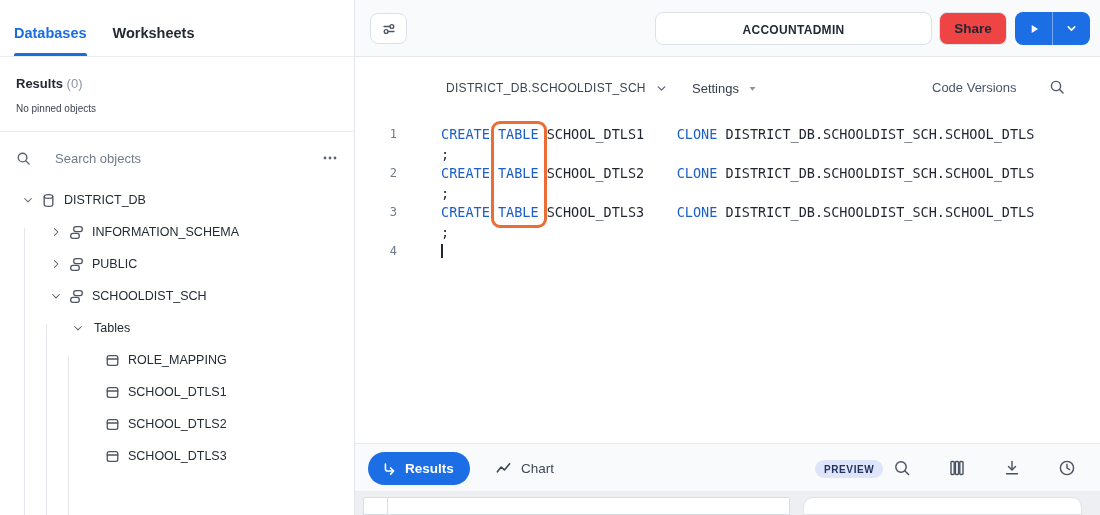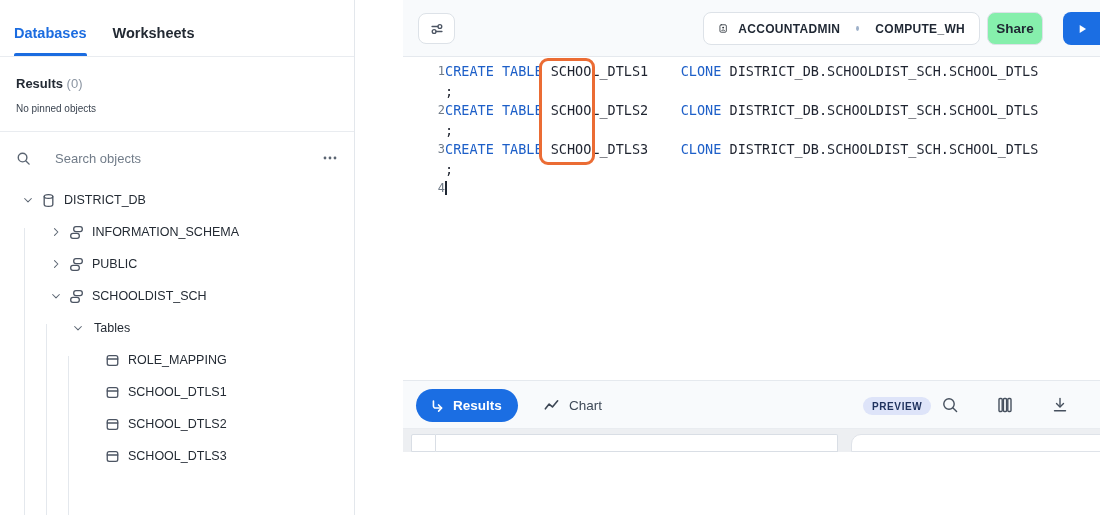--- a/index.html
+++ b/index.html
@@ -1,18 +1,18 @@
 <!DOCTYPE html>
 <html><head>
 <meta charset="utf-8">
 <style>
   * { margin:0; padding:0; box-sizing:border-box; }
   html,body { width:1100px; height:515px; overflow:hidden; }
   body { font-family:"Liberation Sans", sans-serif; background:#fff; color:#1f2733; }
-  .screen { position:relative; width:1100px; height:515px; display:flex;gap:48px; }
+  .screen { position:relative; width:1100px; height:515px; display:flex; }
 
   
   .sidebar { position:relative; width:355px; height:515px; background:#fff; border-right:1px solid #e3e7ec; flex:none; }
   .side-tabs { display:flex; gap:26px; padding:0 14px; height:57px; align-items:flex-end; border-bottom:1px solid #e9ecf0; }
   .side-tab { position:relative; padding-bottom:15px; font-size:14.5px; font-weight:700; color:#232a33; cursor:pointer; }
   .side-tab.active { color:#1b6ce0; }
   .side-tab.active::after { content:""; position:absolute; left:0; right:0; bottom:0; height:3px; background:#1b6ce0; border-radius:2px 2px 0 0; }
   .pinned-row { padding:19px 16px 0 16px; font-size:13px; }
   .pinned-label { font-weight:700; color:#222933; }
   .pinned-count { color:#8b95a2; font-weight:400; }
@@ -28,42 +28,42 @@
   .tree-row .chev { width:16px; height:16px; display:flex; align-items:center; justify-content:center; flex:none; color:#5c6673; }
   .tree-row .ticon { width:16px; height:16px; margin-left:4px; display:flex; align-items:center; justify-content:center; flex:none; color:#4c5563; }
   .tree-row .tlabel { margin-left:8px; white-space:nowrap; }
   .guide { position:absolute; width:1px; background:#e4e8ed; bottom:0; }
 
   
   .main { position:relative; flex:1; height:515px; }
 
   .topbar { position:relative; height:57px; background:#f8fafc; border-bottom:1px solid #e5e9ee; }
   .sliders-btn { position:absolute; left:15px; top:13px; width:37px; height:31px; background:#fff; border:1px solid #dde2e8; border-radius:8px; display:flex; align-items:center; justify-content:center; color:#4c5563; cursor:pointer; }
-  .ctx-pill { position:absolute; left:300px; top:12px; height:33px; width:277px; background:#fff; border:1px solid #dde2e8; border-radius:8px; display:flex; align-items:center; padding:0 14px; gap:10px; cursor:pointer; }
+  .ctx-pill { position:absolute; left:300px; top:12px; height:33px; width:277px; background:#fff; border:1px solid #dde2e8; border-radius:8px; display:flex; align-items:center; padding:0 14px; gap:10px; cursor:pointer;flex-direction:column; }
   .ctx-pill .role, .ctx-pill .wh { font-size:12px; font-weight:700; letter-spacing:.3px; color:#1f2733; }
   .ctx-dot { width:5px; height:5px; border-radius:50%; background:#9db0c9; margin:0 6px; }
-  .share-btn { position:absolute; left:584px; top:12px; width:56px; height:33px; background:#86efac; border:1px solid #dde2e8; border-radius:8px; font-size:13.5px; font-weight:700; color:#1f2733; display:flex; align-items:center; justify-content:center; cursor:pointer; }
+  .share-btn { position:absolute; left:584px; top:12px; width:68px; height:33px; background:#ef4444; border:1px solid #dde2e8; border-radius:8px; font-size:13.5px; font-weight:700; color:#1f2733; display:flex; align-items:center; justify-content:center; cursor:pointer; }
   .run-split { position:absolute; left:660px; top:12px; height:33px; display:flex; border-radius:8px; overflow:hidden; }
   .run-btn { width:38px; background:#1b6ee3; display:flex; align-items:center; justify-content:center; border-right:1px solid rgba(255,255,255,.4); cursor:pointer; }
   .run-more { width:37px; background:#1b6ee3; display:flex; align-items:center; justify-content:center; color:#fff; cursor:pointer; }
 
   .ws-header { position:relative; height:63px; background:#fff; }
   .ctx-selector { position:absolute; left:91px; top:24px; display:flex; align-items:center; gap:9px; cursor:pointer; }
   .ctx-selector .ctx-text { font-size:12px; font-weight:500; letter-spacing:.3px; color:#3b4450; }
   .settings-menu { position:absolute; left:337px; top:24px; display:flex; align-items:center; gap:9px; cursor:pointer; }
   .settings-menu .txt { font-size:13px; color:#333c48; }
   .settings-menu .tri { color:#8b95a3; }
   .code-versions { position:absolute; left:577px; top:23px; font-size:13px; font-weight:500; color:#49566b; cursor:pointer; }
   .ed-search { position:absolute; left:694px; top:22px; color:#49566b; cursor:pointer; }
 
   .editor { position:relative; height:323px; background:#fff; overflow:hidden; }
   .code-row { display:flex; height:19.5px; line-height:19.5px; }
   .code-area { padding-top:5px; font-family:"DejaVu Sans Mono", monospace; font-size:13.5px; }
   .lnum { width:42px; text-align:right; color:#6f7a87; font-size:12px; flex:none; }
-  .lcode { white-space:pre; color:#1f2430; }
+  .lcode { margin-left:44px; white-space:pre; color:#1f2430; }
   .seg-kw { color:#1d5fc8; }
   .seg-plain { color:#1f2430; }
   .caret { display:inline-block; width:1.5px; height:14px; background:#1f2733; vertical-align:-2px; }
   .hl-box { position:absolute; left:136px; top:1px; width:56px; height:107px; border:3px solid #eb6c34; border-radius:9px; pointer-events:none; }
 
   .results-bar { position:relative; height:49px; background:#f8fafc; border-top:1px solid #e5e9ee; border-bottom:1px solid #e9ecf0; }
   .results-pill { position:absolute; left:13px; top:8px; height:33px; padding:0 16px 0 13px; background:#1b6ee3; border-radius:17px; display:flex; align-items:center; gap:8px; color:#fff; font-size:13.5px; font-weight:700; cursor:pointer; }
   .chart-tab { position:absolute; left:140px; top:8px; height:33px; display:flex; align-items:center; gap:9px; color:#3f4a58; font-size:13.5px; font-weight:500; cursor:pointer; }
   .preview-badge { position:absolute; left:460px; top:16px; height:18px; padding:0 9px; background:#dee4f9; color:#20335f; font-size:10px; font-weight:700; letter-spacing:.6px; border-radius:9px; display:flex; align-items:center; }
   .rtools { position:absolute; left:530px; top:7px; display:flex; gap:21px; }
@@ -240,20 +240,41 @@
             </svg>
         </div>
         <div class="run-more">
           <svg width="13" height="13" viewBox="0 0 16 16" fill="none" stroke="#fff" stroke-width="2" stroke-linecap="round" stroke-linejoin="round">
               <path d="M4 6l4 4 4-4"></path>
             </svg>
         </div>
       </div>
     </div>
 
+    <div class="ws-header">
+      <div class="ctx-selector">
+        <span class="ctx-text">DISTRICT_DB.SCHOOLDIST_SCH</span>
+        <svg width="13" height="13" viewBox="0 0 16 16" fill="none" stroke="#5b6572" stroke-width="1.6" stroke-linecap="round" stroke-linejoin="round">
+            <path d="M4 6l4 4 4-4"></path>
+          </svg>
+      </div>
+      <div class="settings-menu">
+        <span class="txt">Settings</span>
+        <svg class="tri" width="9" height="9" viewBox="0 0 12 12">
+            <path d="M2 4l4 5 4-5z" fill="currentColor"></path>
+          </svg>
+      </div>
+      <div class="code-versions">Code Versions</div>
+      <div class="ed-search">
+        <svg width="16" height="16" viewBox="0 0 16 16" fill="none" stroke="currentColor" stroke-width="1.4" stroke-linecap="round">
+            <circle cx="7" cy="7" r="4.6"></circle>
+            <line x1="10.6" y1="10.6" x2="14" y2="14"></line>
+          </svg>
+      </div>
+    </div>
 
     <div class="editor">
       <div class="code-area" id="code-area">
           <div class="code-row">
             <span class="lnum">1</span>
             <span class="lcode"><span class="seg-kw">CREATE</span><span class="seg-plain"> </span><span class="seg-kw">TABLE</span><span class="seg-plain"> SCHOOL_DTLS1    </span><span class="seg-kw">CLONE</span><span class="seg-plain"> DISTRICT_DB.SCHOOLDIST_SCH.SCHOOL_DTLS</span></span>
           </div>
           <div class="code-row">
             <span class="lnum"></span>
             <span class="lcode"><span class="seg-plain">;</span></span>

